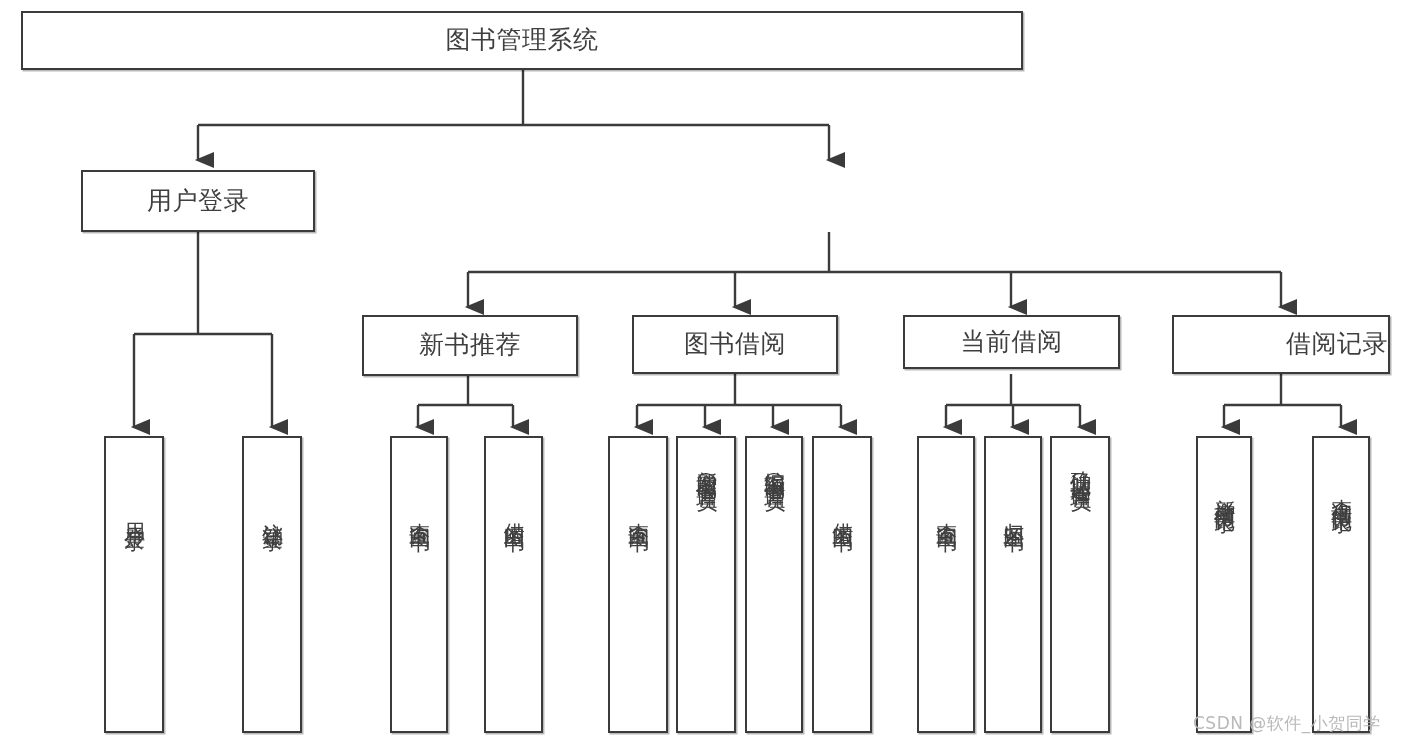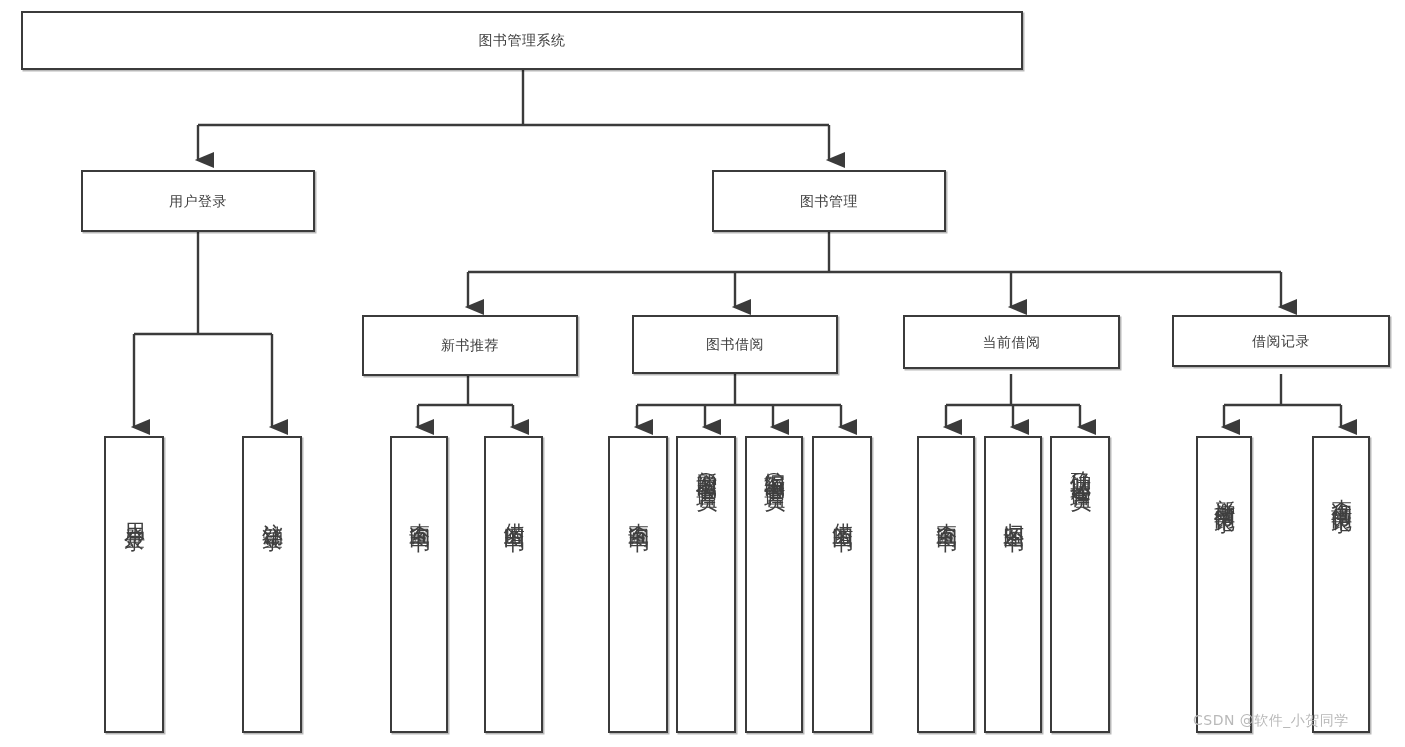--- a/index.html
+++ b/index.html
@@ -30,21 +30,21 @@
     box-sizing: border-box;
     border: 2px solid #3b3b3b;
     background: #ffffff;
     display: flex;
     align-items: center;
     justify-content: center;
     box-shadow: 1.5px 1.5px 0 0 rgba(0,0,0,0.28);
   }
   .node .label {
     color: #3f3f3f;
-    font-size: 14px;
+    font-size: 25px;
     line-height: 1.15;
     letter-spacing: 0.5px;
     white-space: nowrap;
   }
   .node.vert {
     align-items: flex-start;
     padding-top: 8px;
   }
   .node.vert .label {
     writing-mode: vertical-rl;
@@ -60,21 +60,21 @@
   .node.vert.tall .label {
     margin-top: 8px;
   }
   .node.vert.upper .label {
     margin-top: 36px;
   }
   .watermark {
     position: absolute;
     left: 1193px;
     top: 712px;
-    font-size: 14px;
+    font-size: 17px;
     color: #b9b9b9;
     white-space: nowrap;
     letter-spacing: 0.5px;
   }
 </style>
 </head>
 <body>
 
 <div id="canvas">
 
@@ -129,34 +129,31 @@
     </g>
   </svg>
 
   <div class="node" style="left:21px; top:11px; width:1002px; height:59px;">
     <span class="label">图书管理系统</span>
   </div>
 
   <div class="node" style="left:81px; top:170px; width:234px; height:62px;">
     <span class="label">用户登录</span>
   </div>
-  <div class="node" style="left:712px; top:170px; width:234px; height:62px;">
-    <span class="label">图书管理</span>
-  </div>
 
   <div class="node" style="left:362px; top:315px; width:216px; height:61px;">
     <span class="label">新书推荐</span>
   </div>
   <div class="node" style="left:632px; top:315px; width:206px; height:59px;">
     <span class="label">图书借阅</span>
   </div>
   <div class="node" style="left:903px; top:315px; width:217px; height:54px;">
     <span class="label">当前借阅</span>
   </div>
-  <div class="node" style="left:1172px; top:315px; width:218px; height:52px;">
+  <div class="node" style="left:1172px; top:315px; width:218px; height:59px;justify-content:flex-end;">
     <span class="label">借阅记录</span>
   </div>
 
   <div class="node vert mid" style="left:104px; top:436px; width:60px; height:297px;">
     <span class="label">用户登录</span>
   </div>
   <div class="node vert mid" style="left:242px; top:436px; width:60px; height:297px;">
     <span class="label">注销登录</span>
   </div>
 

